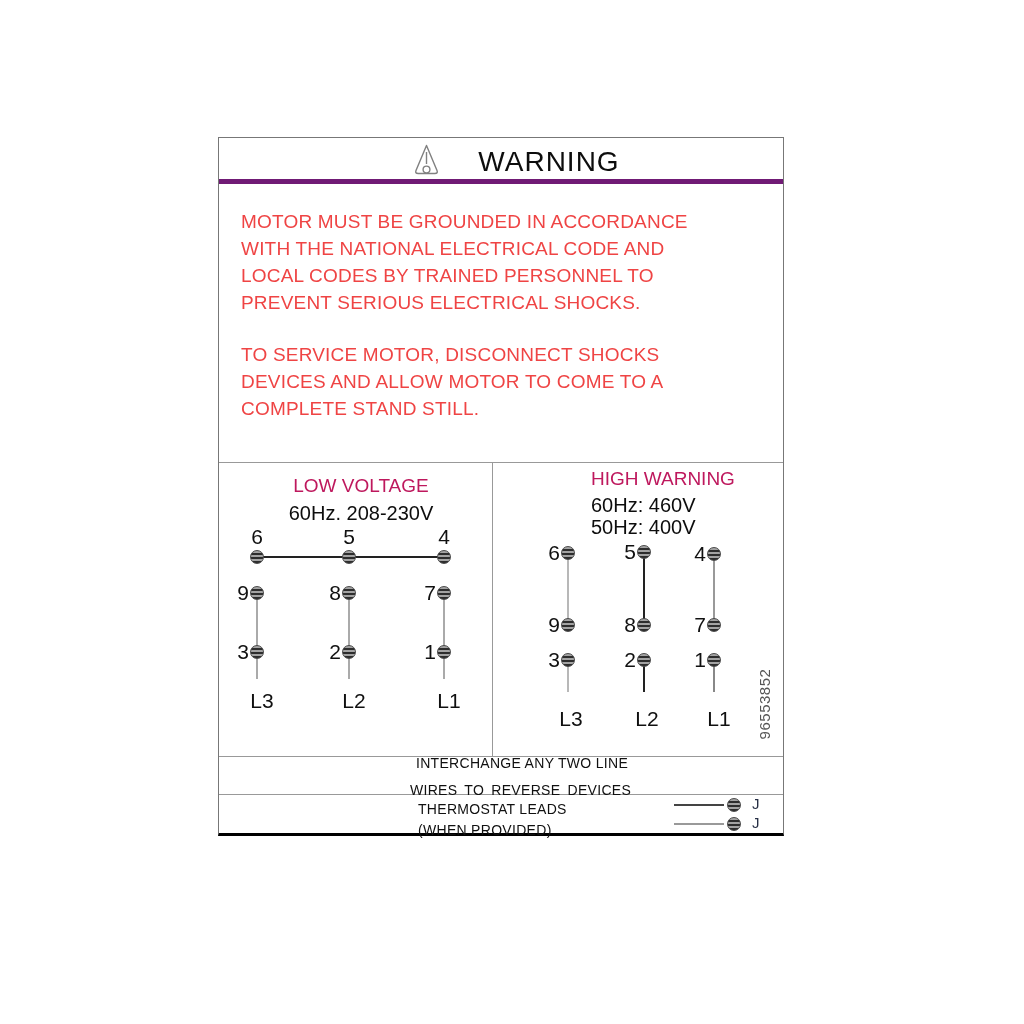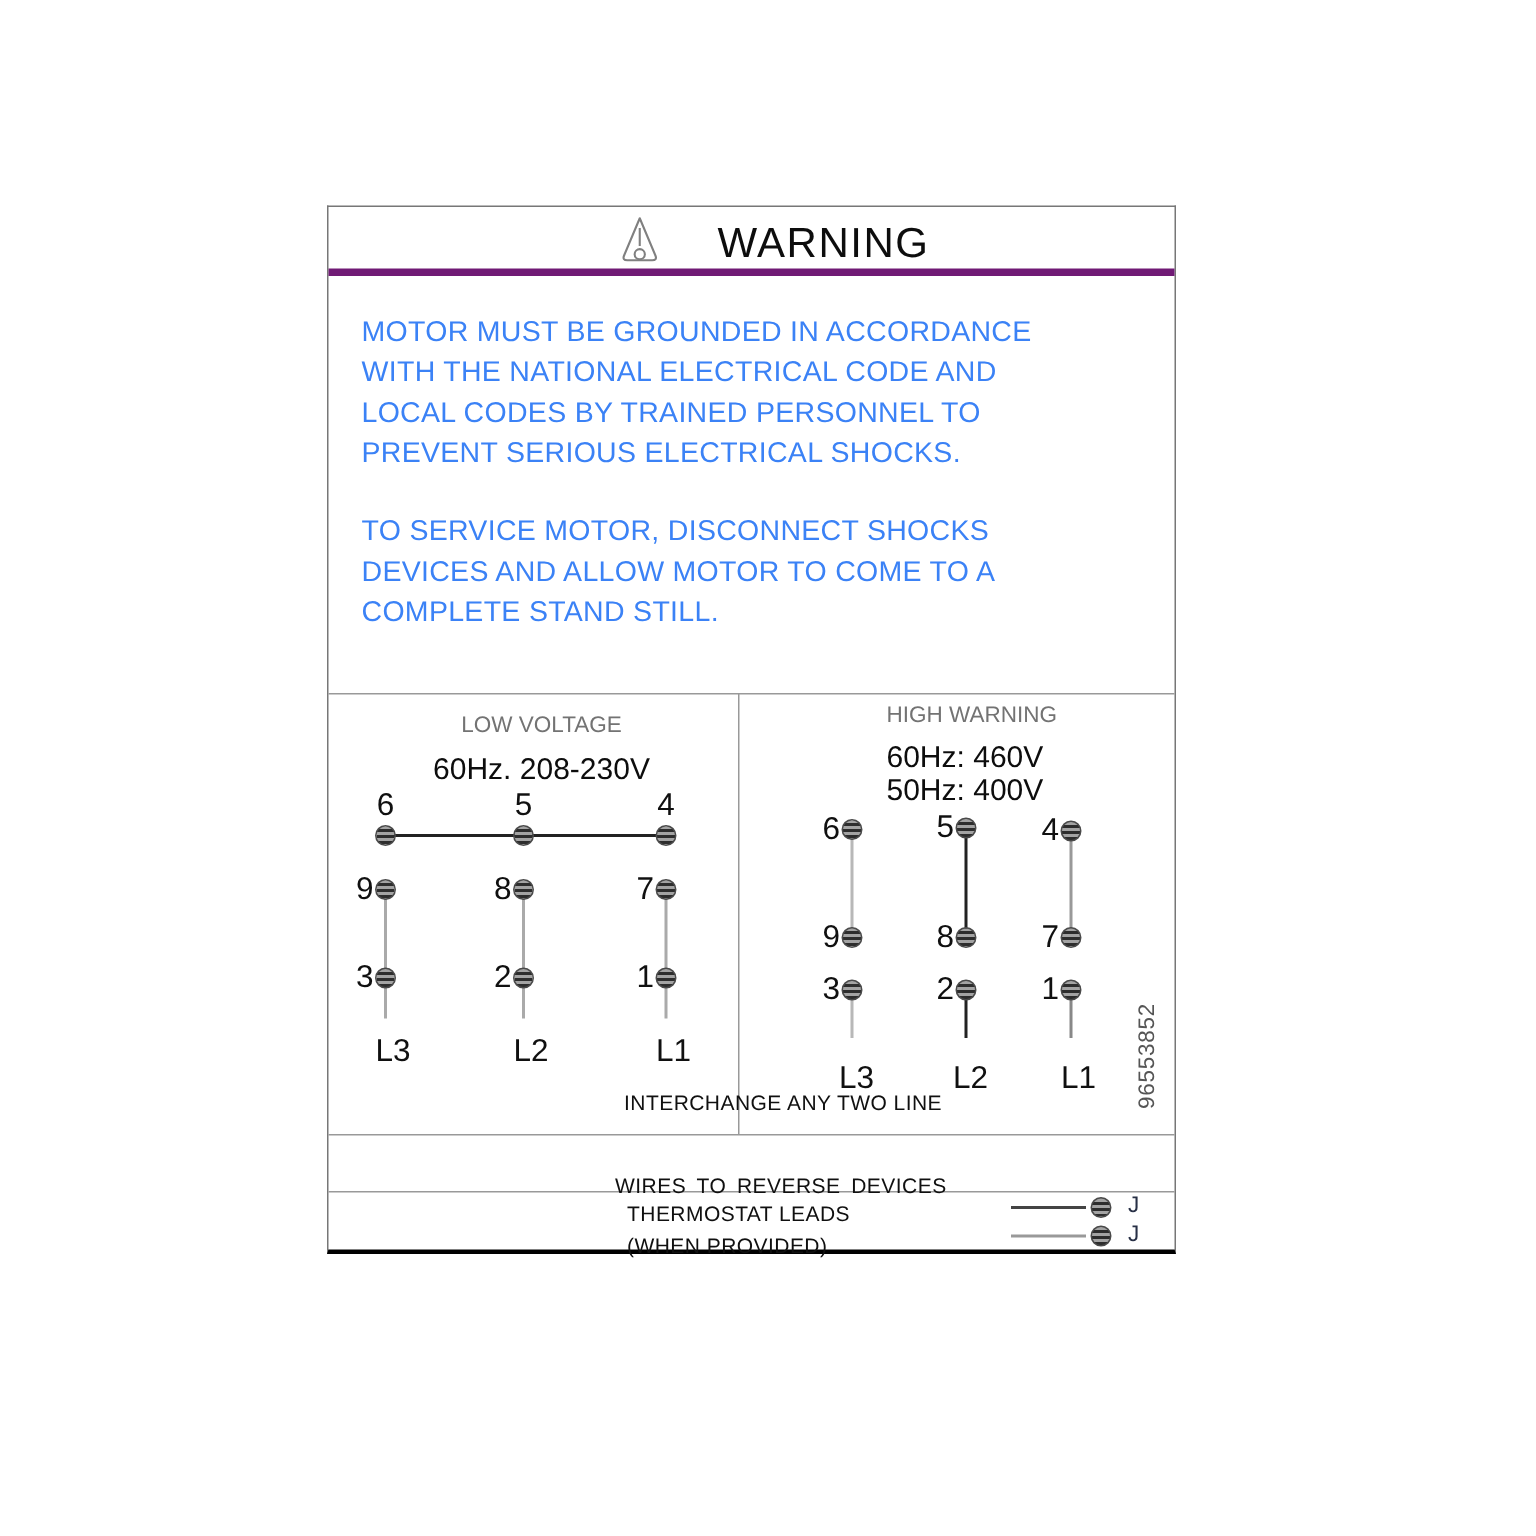--- a/index.html
+++ b/index.html
@@ -11,23 +11,23 @@
   .hline{position:absolute;left:0;width:100%;height:1px;background:#999;}
   .vline{position:absolute;width:1px;background:#999;}
   
   .wire-h{position:absolute;height:2px;background:#222;}
   .wire-v{position:absolute;width:2px;background:#aaa;}
   
   .hdr{position:absolute;left:0;top:0;width:100%;height:41px;border-bottom:5px solid #701a75;}
   .warn-title{position:absolute;left:240px;top:8px;width:180px;text-align:center;
     font-size:28px;letter-spacing:1px;color:#0d0d0d;}
   
-  .para{position:absolute;left:22px;font-size:19px;line-height:27px;letter-spacing:.2px;color:#3b82f6;white-space:nowrap;}
+  .para{position:absolute;left:22px;font-size:19px;line-height:27px;letter-spacing:.2px;color:#ef4444;white-space:nowrap;}
   
-  .dg-title{position:absolute;font-size:15px;color:#737373;white-space:nowrap;}
+  .dg-title{position:absolute;font-size:19px;color:#be185d;white-space:nowrap;}
   .dg-sub{position:absolute;font-size:20px;color:#0d0d0d;white-space:nowrap;}
   
   .term{position:absolute;width:0;height:0;}
   .dot{position:absolute;left:-7px;top:-7px;width:14px;height:14px;border-radius:50%;
     background:repeating-linear-gradient(to bottom,#a3a3a3 0 2px,#2d2d2d 2px 4px);
     border:1px solid #4a4a4a;box-sizing:border-box;}
   .num-left{position:absolute;right:8px;top:-12px;font-size:21px;white-space:nowrap;}
   .num-above{position:absolute;left:-10px;bottom:8px;width:20px;text-align:center;font-size:21px;}
   .lbl-line{position:absolute;transform:translateX(-50%);font-size:21px;white-space:nowrap;}
   
@@ -167,21 +167,21 @@
     <span class="num-left">1</span>
     <span class="dot"></span>
   </div>
 
   <div class="lbl-line" style="left:352px;top:569px;">L3</div>
   <div class="lbl-line" style="left:428px;top:569px;">L2</div>
   <div class="lbl-line" style="left:500px;top:569px;">L1</div>
 
   <div class="pnum">96553852</div>
 
-  <div class="ftxt" style="left:197px;top:589px;letter-spacing:.3px;">INTERCHANGE ANY TWO LINE</div>
+  <div class="ftxt" style="left:197px;top:617px;letter-spacing:.3px;">INTERCHANGE ANY TWO LINE</div>
   <div class="ftxt" style="left:191px;top:644px;letter-spacing:.3px;word-spacing:3px;">WIRES TO REVERSE DEVICES</div>
 
   <div class="ftxt" style="left:199px;top:663px;letter-spacing:.3px;">THERMOSTAT LEADS</div>
   <div class="ftxt" style="left:199px;top:684px;letter-spacing:.3px;">(WHEN PROVIDED)</div>
 
   <div class="wire-h" style="left:455px;top:666px;width:50px;background:#444;"></div>
   <div class="term" style="left:515px;top:667px;">
     <span class="dot"></span>
   </div>
   <div class="j-lbl" style="left:533px;top:657px;">J</div>

